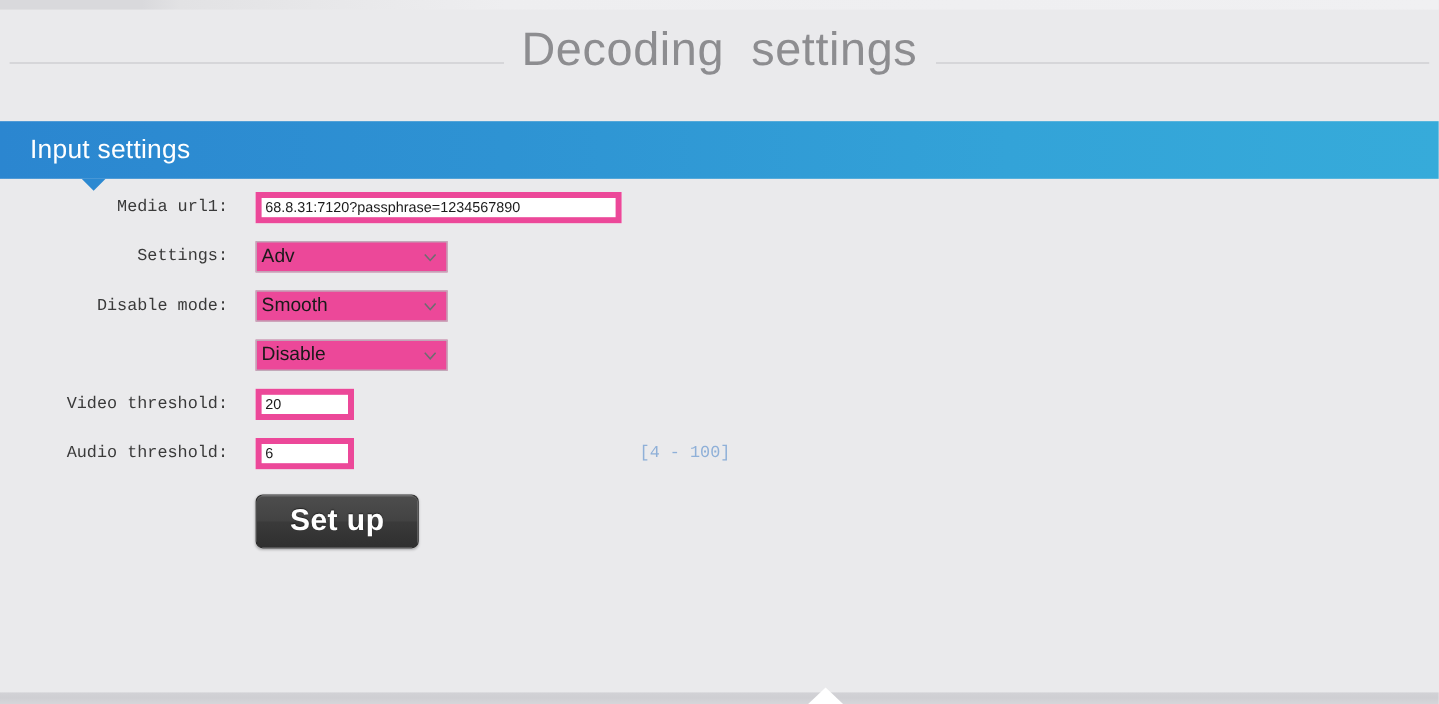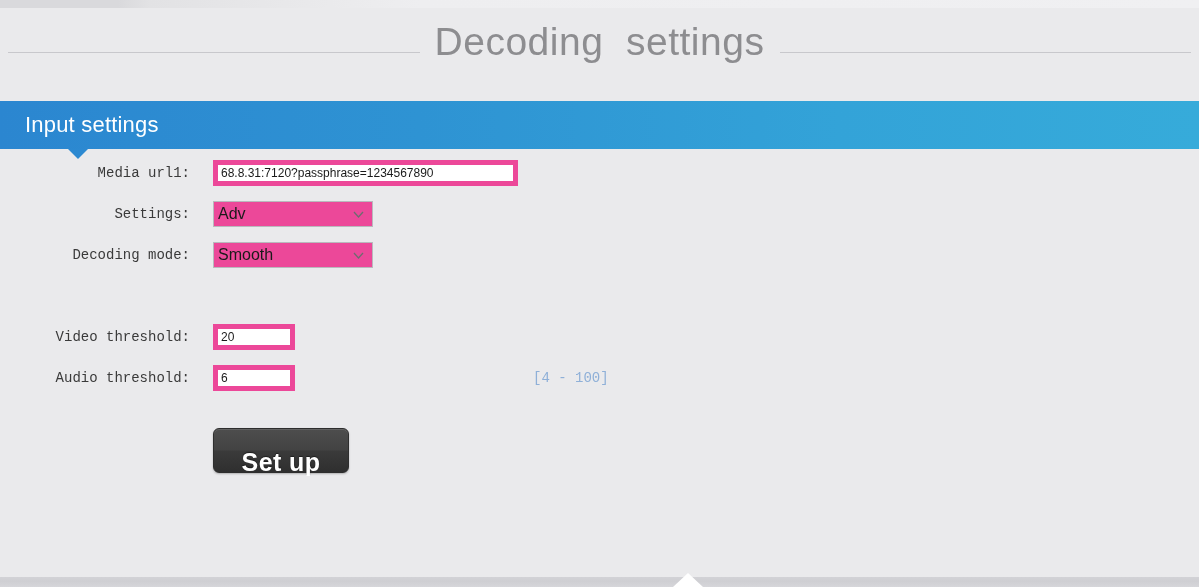--- a/index.html
+++ b/index.html
@@ -144,34 +144,34 @@
     white-space: pre;
   }
 
   
   #submit-row {
     position: relative;
     height: 60px;
   }
   #setup-button {
     position: absolute;
-    left: 213px; top: 22px;
+    left: 213px; top: 6px;
     width: 136px; height: 45px;
     border: 1px solid #2e2e2e;
     border-radius: 6px;
     background: linear-gradient(to bottom, #4d4d4d 0%, #434343 48%, #3a3a3a 52%, #2f2f2f 100%);
     color: #ffffff;
     font-family: "Liberation Sans", sans-serif;
     font-size: 25px;
     font-weight: bold;
     letter-spacing: 0.4px;
     text-shadow: 0 -1px 1px rgba(0,0,0,0.5);
     box-shadow: 0 1px 2px rgba(0,0,0,0.25), inset 0 1px 0 rgba(255,255,255,0.12);
     cursor: pointer;
-    padding: 12px;
+    padding: 0;
     line-height: 43px;
   }
 
   
   #bottom-divider {
     position: absolute;
     left: 0; top: 577px;
     width: 1199px; height: 10px;
     background: linear-gradient(to bottom, #d2d2d6 0%, #cfcfd3 45%, #d6d6da 100%);
   }
@@ -217,34 +217,44 @@
         <span class="select-chevron">
           <svg width="11" height="11" viewBox="0 0 11 11">
               <path d="M1 3 L5.5 8 L10 3" fill="none" stroke="#6d6d70" stroke-width="1.3"></path>
             </svg>
         </span>
       </div>
     </div>
   </div>
 
   <div class="form-row">
-    <div class="field-label">Decoding mode:</div>
+    <div class="field-label">Disable mode:</div>
     <div class="field-wrap">
       <div class="select-box">
         <span>Smooth</span>
         <span class="select-chevron">
           <svg width="11" height="11" viewBox="0 0 11 11">
               <path d="M1 3 L5.5 8 L10 3" fill="none" stroke="#6d6d70" stroke-width="1.3"></path>
             </svg>
         </span>
       </div>
     </div>
   </div>
 
   <div class="form-row">
+    <div class="field-wrap">
+      <div class="select-box">
+        <span>Disable</span>
+        <span class="select-chevron">
+          <svg width="11" height="11" viewBox="0 0 11 11">
+              <path d="M1 3 L5.5 8 L10 3" fill="none" stroke="#6d6d70" stroke-width="1.3"></path>
+            </svg>
+        </span>
+      </div>
+    </div>
   </div>
 
   <div class="form-row">
     <div class="field-label">Video threshold:</div>
     <div class="field-wrap">
       <input class="text-field num-field" type="text" value="20" style="">
     </div>
   </div>
 
   <div class="form-row">

